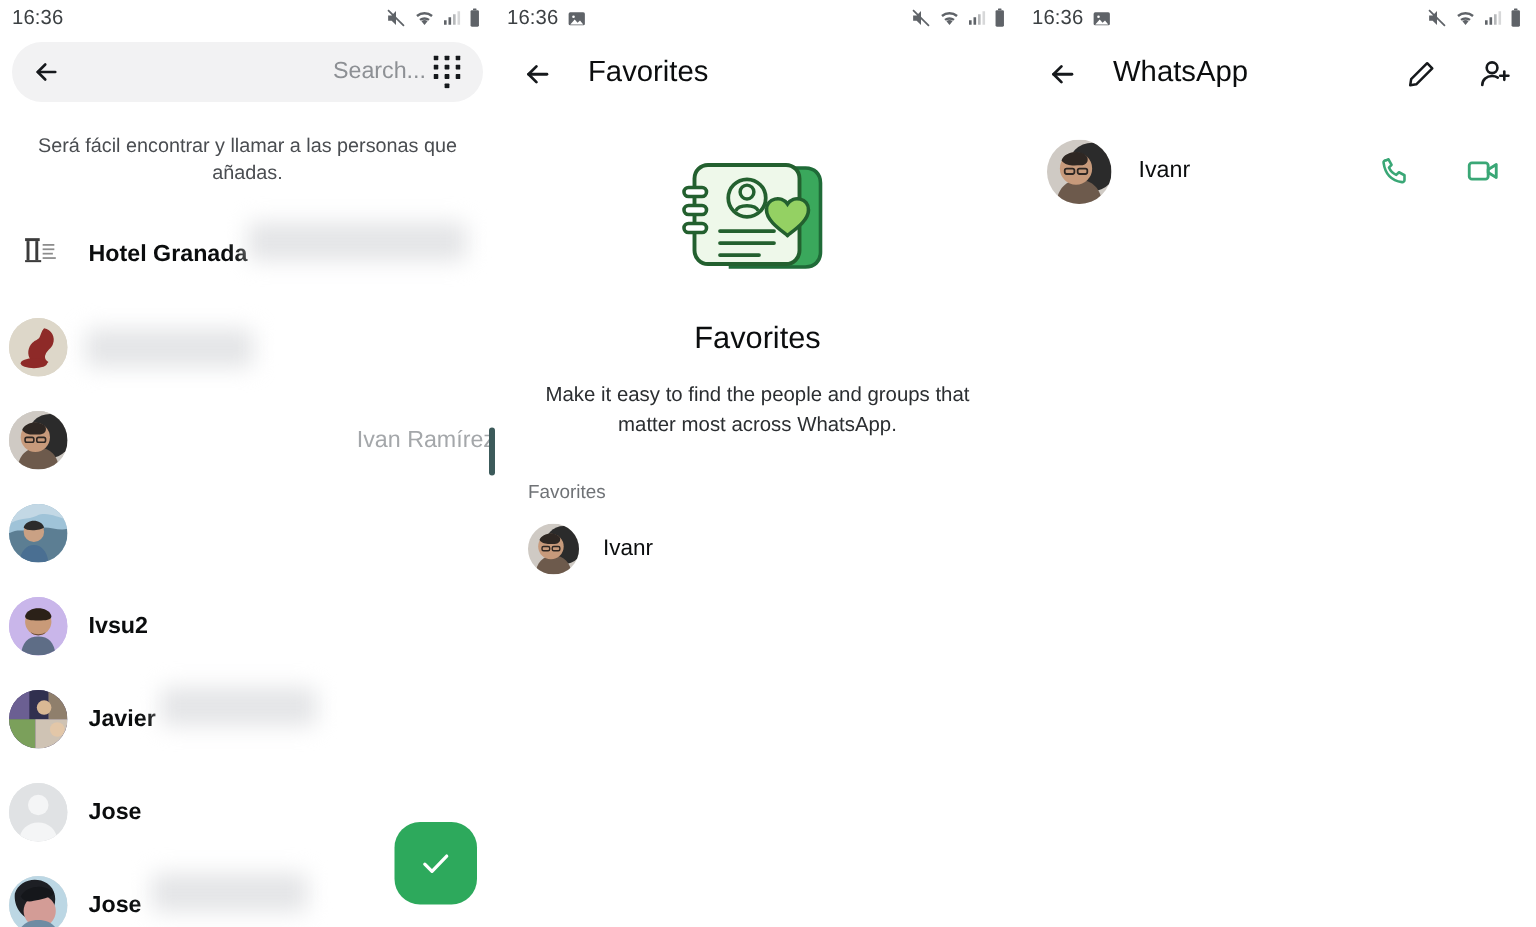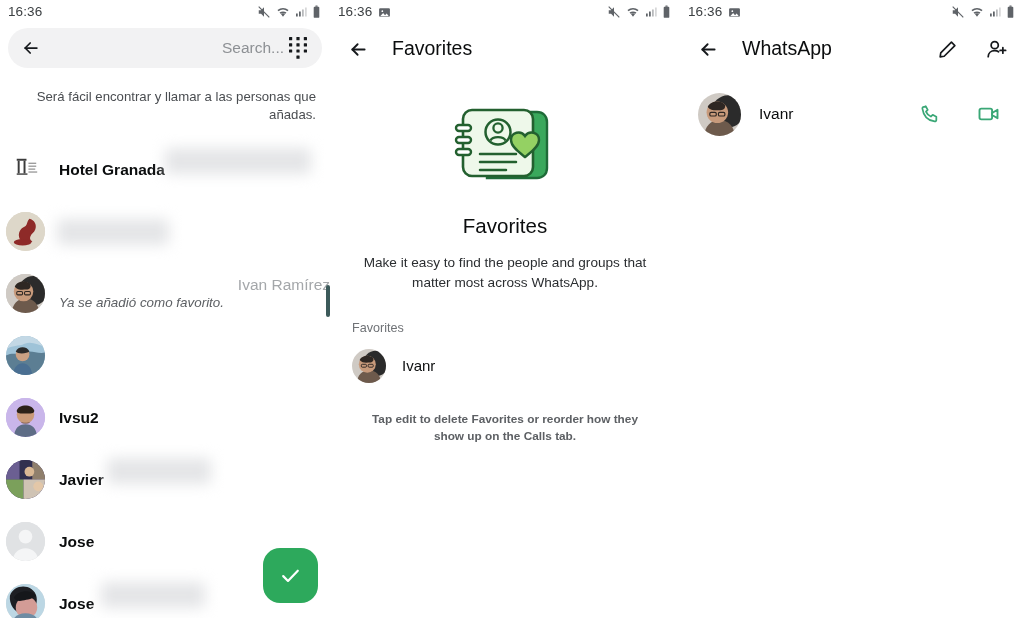--- a/index.html
+++ b/index.html
@@ -91,21 +91,21 @@
     width: 24px;
     height: 26px;
     flex: none;
     display: flex;
     align-items: center;
     justify-content: center;
   }
 
   .hint-text {
     margin: 20px 14px 0 14px;
-    text-align: right;
+    text-align: center;
     font-size: 13.2px;
     line-height: 18px;
     color: #4a4d51;
   }
 
   
   .contact-list {
     margin-top: 14px;
     position: relative;
   }
@@ -448,21 +448,20 @@
               <circle cx="28" cy="17" r="15" fill="#2b2b2b"></circle>
               <path d="M6 40c0-9 6-15 14-15s14 6 14 15z" fill="#6d5a4c"></path>
               <circle cx="18" cy="18" r="10" fill="#c79a7b"></circle>
               <path d="M9 13c2-6 13-7 16-2 1 3-1 5-4 5-4 0-9 1-12-3z" fill="#2e2723"></path>
               <rect x="11" y="18" width="6" height="3.4" rx="1.2" fill="none" stroke="#2e2723" stroke-width="1.1"></rect>
               <rect x="19" y="18" width="6" height="3.4" rx="1.2" fill="none" stroke="#2e2723" stroke-width="1.1"></rect>
             </svg>
         </div>
         <div class="c-name-wrap">
           <span class="c-name dim">Ivan Ramírez</span>
-          <span class="c-sub">Ya se añadió como favorito.</span>
         </div>
       </div>
 
       <div class="contact-row">
         <div class="avatar">
           <svg class="ph" viewBox="0 0 40 40">
               <rect width="40" height="40" fill="#9fc3d8"></rect>
               <path d="M0 14c6-5 13-3 19-6 7-3 14 1 21 3v-11H0z" fill="#c3d8e5"></path>
               <path d="M0 20c7-4 12 0 19-3s14 2 21 0v23H0z" fill="#5c7e93"></path>
               <circle cx="17" cy="19" r="7" fill="#caa184"></circle>
@@ -626,21 +625,20 @@
             <circle cx="18" cy="18" r="10" fill="#c79a7b"></circle>
             <path d="M9 13c2-6 13-7 16-2 1 3-1 5-4 5-4 0-9 1-12-3z" fill="#2e2723"></path>
             <rect x="11" y="18" width="6" height="3.4" rx="1.2" fill="none" stroke="#2e2723" stroke-width="1.1"></rect>
             <rect x="19" y="18" width="6" height="3.4" rx="1.2" fill="none" stroke="#2e2723" stroke-width="1.1"></rect>
           </svg>
       </div>
       <span class="fav-name">Ivanr</span>
     </div>
 
 
-    <div class="foot-note">Tap edit to delete Favorites or reorder how they show up on the Calls tab.</div>
   </div>
 
   <div class="panel panel-3">
 
     <div class="statusbar">
       <div class="status-left">
         <span class="clock">16:36</span>
         <svg class="sicon" width="13" height="13" viewBox="0 0 24 24" fill="#5f6368">
             <rect x="2" y="4" width="20" height="16" rx="2"></rect>
             <circle cx="8" cy="9.5" r="1.6" fill="#fff"></circle>

